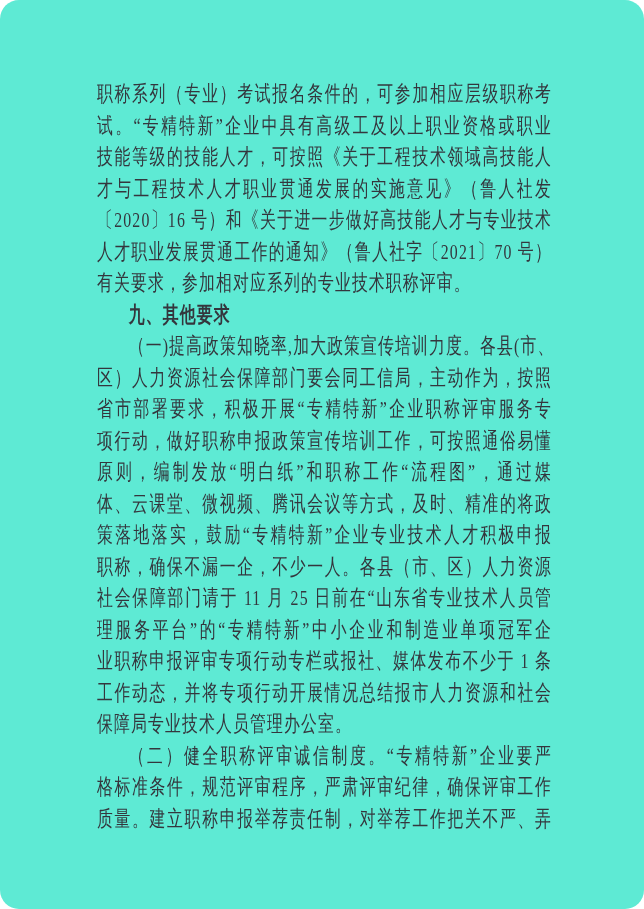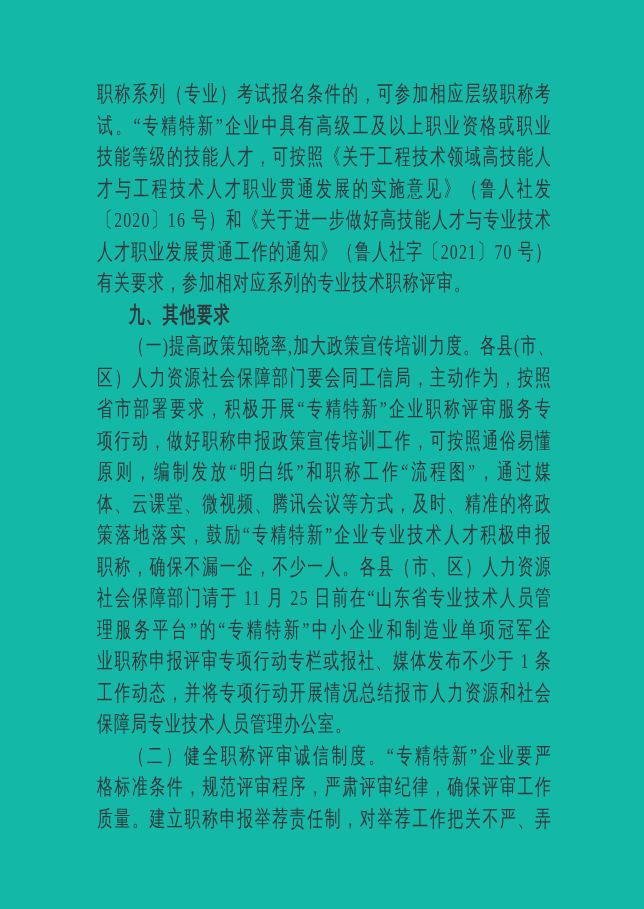--- a/index.html
+++ b/index.html
@@ -6,21 +6,22 @@
   html, body { width: 644px; height: 909px; }
   body {
     background: #ffffff;
     overflow: hidden;
     position: relative;
     font-family: "Liberation Serif", "DejaVu Serif", serif;
   }
   .page {
     position: absolute;
     inset: 0;
-    background: #14b8a6;
+    background: #5eead4;
+    border-radius: 19px;
   }
   .textblock {
     position: absolute;
     left: 97px;
     top: 78px;
     width: 632px;
     font-size: 22px;
     letter-spacing: 1.6px;
     transform: scaleX(0.72);
     transform-origin: left top;

